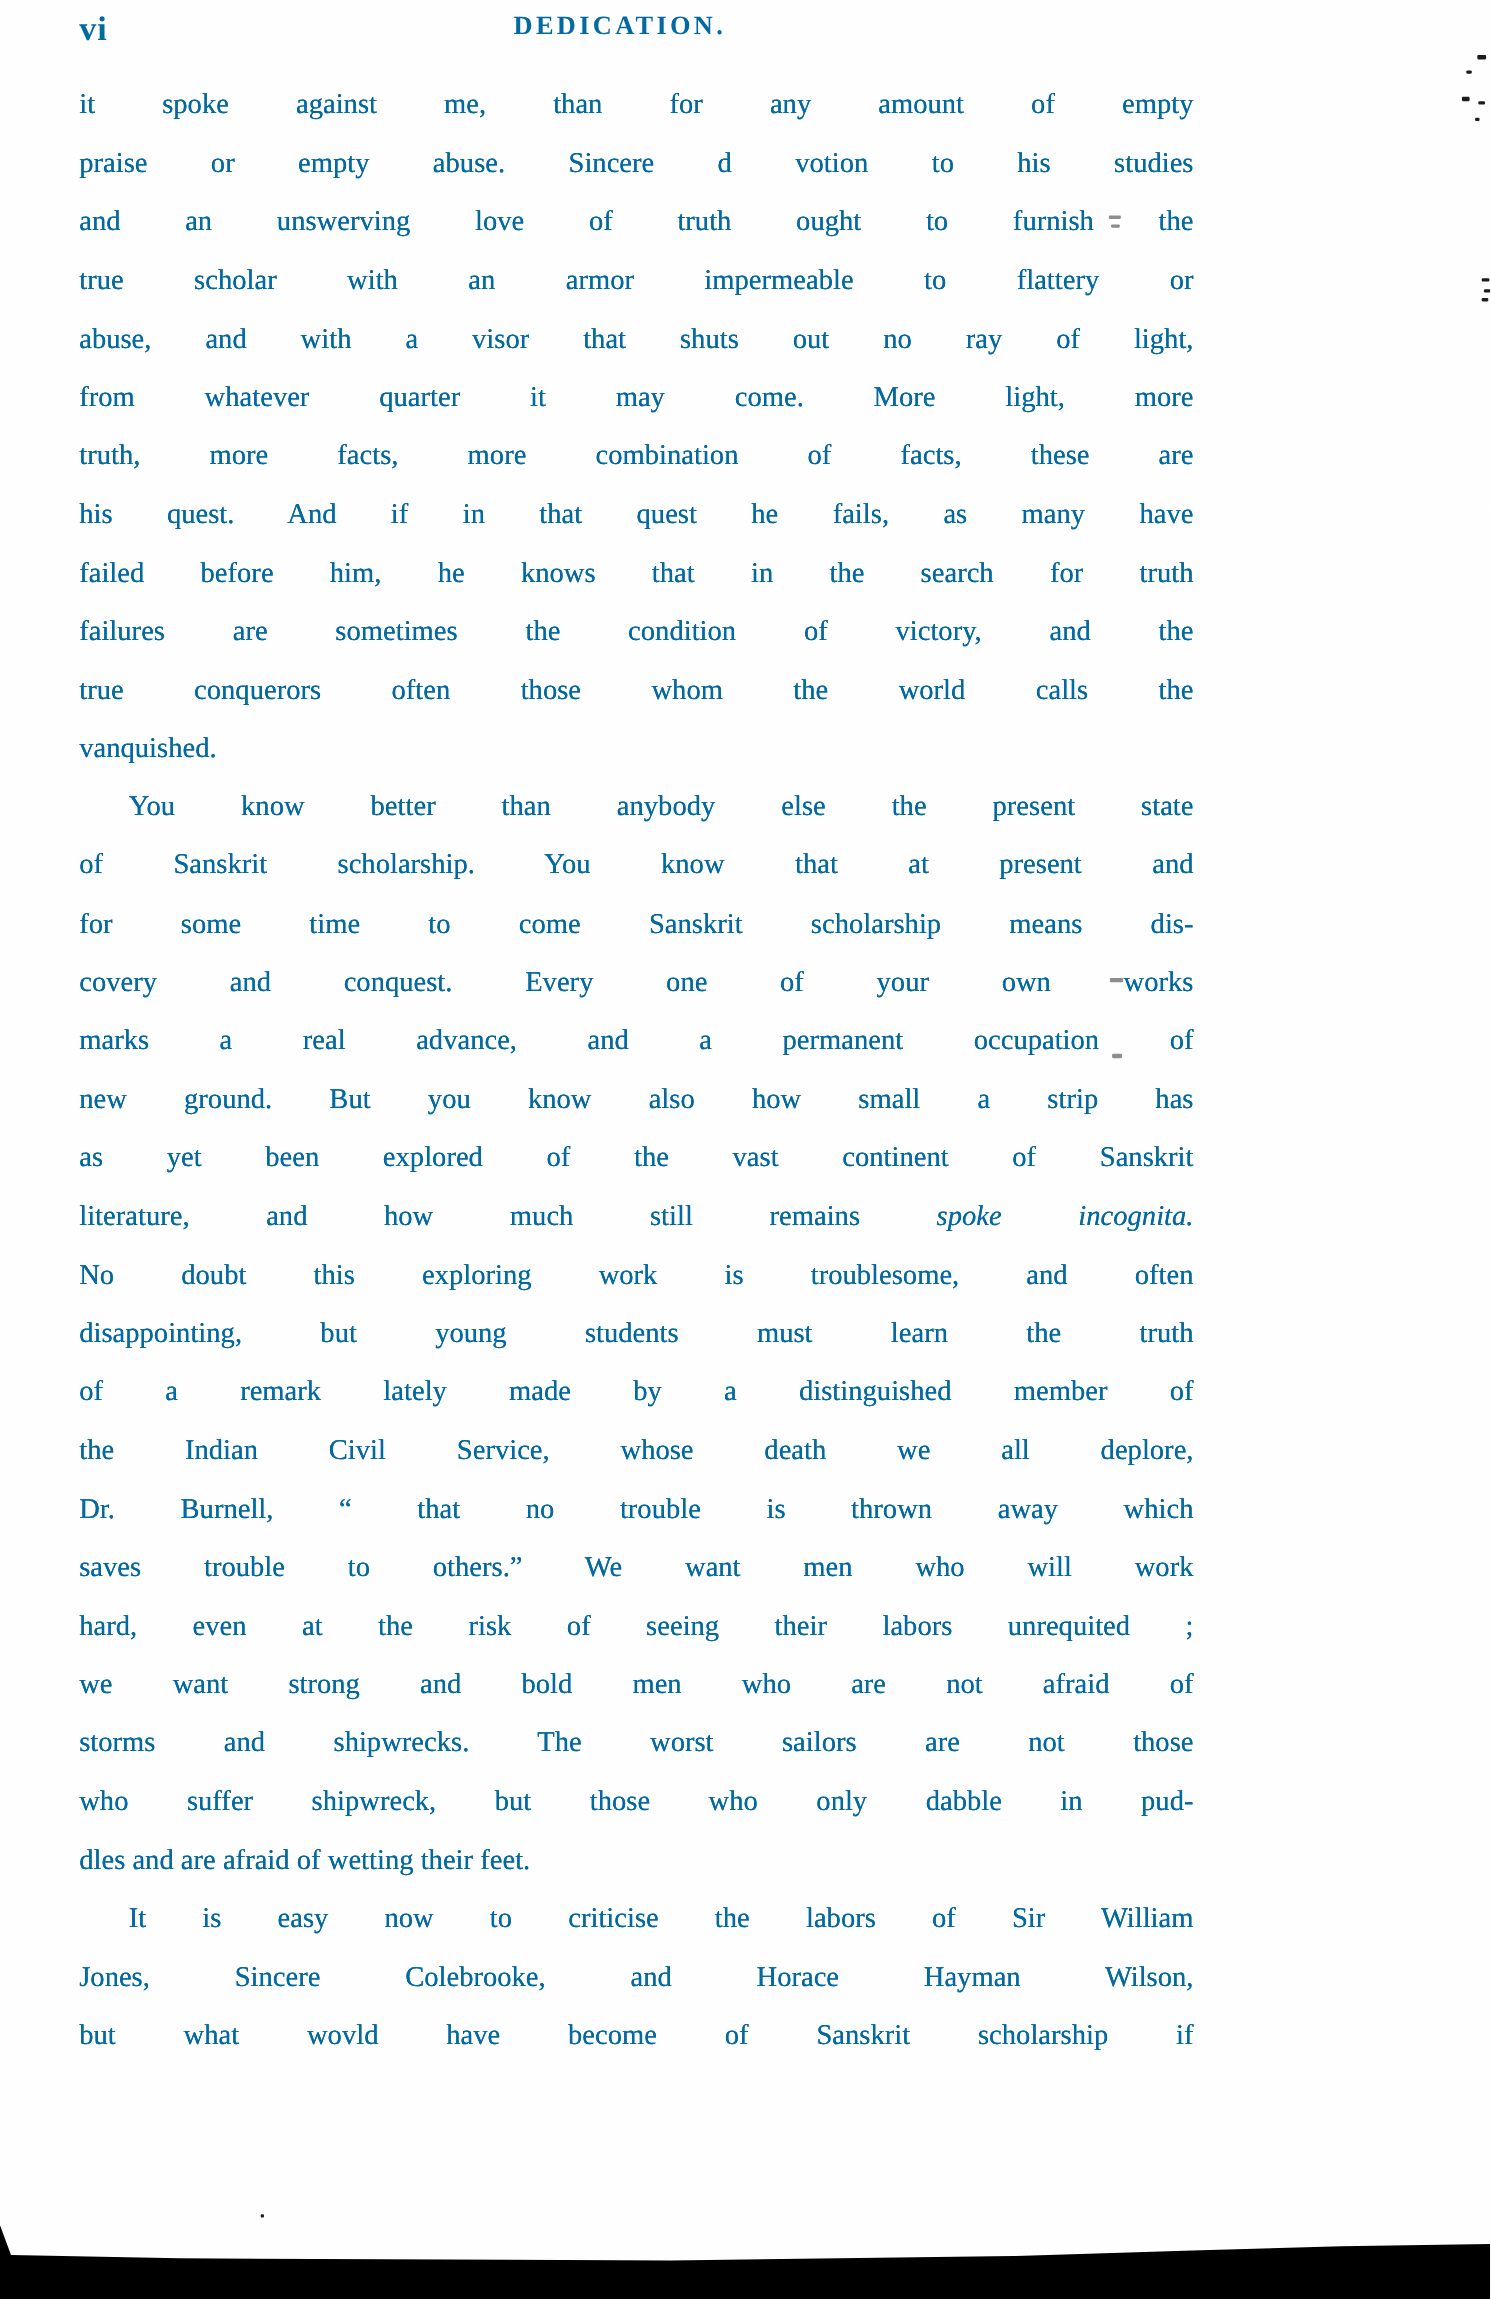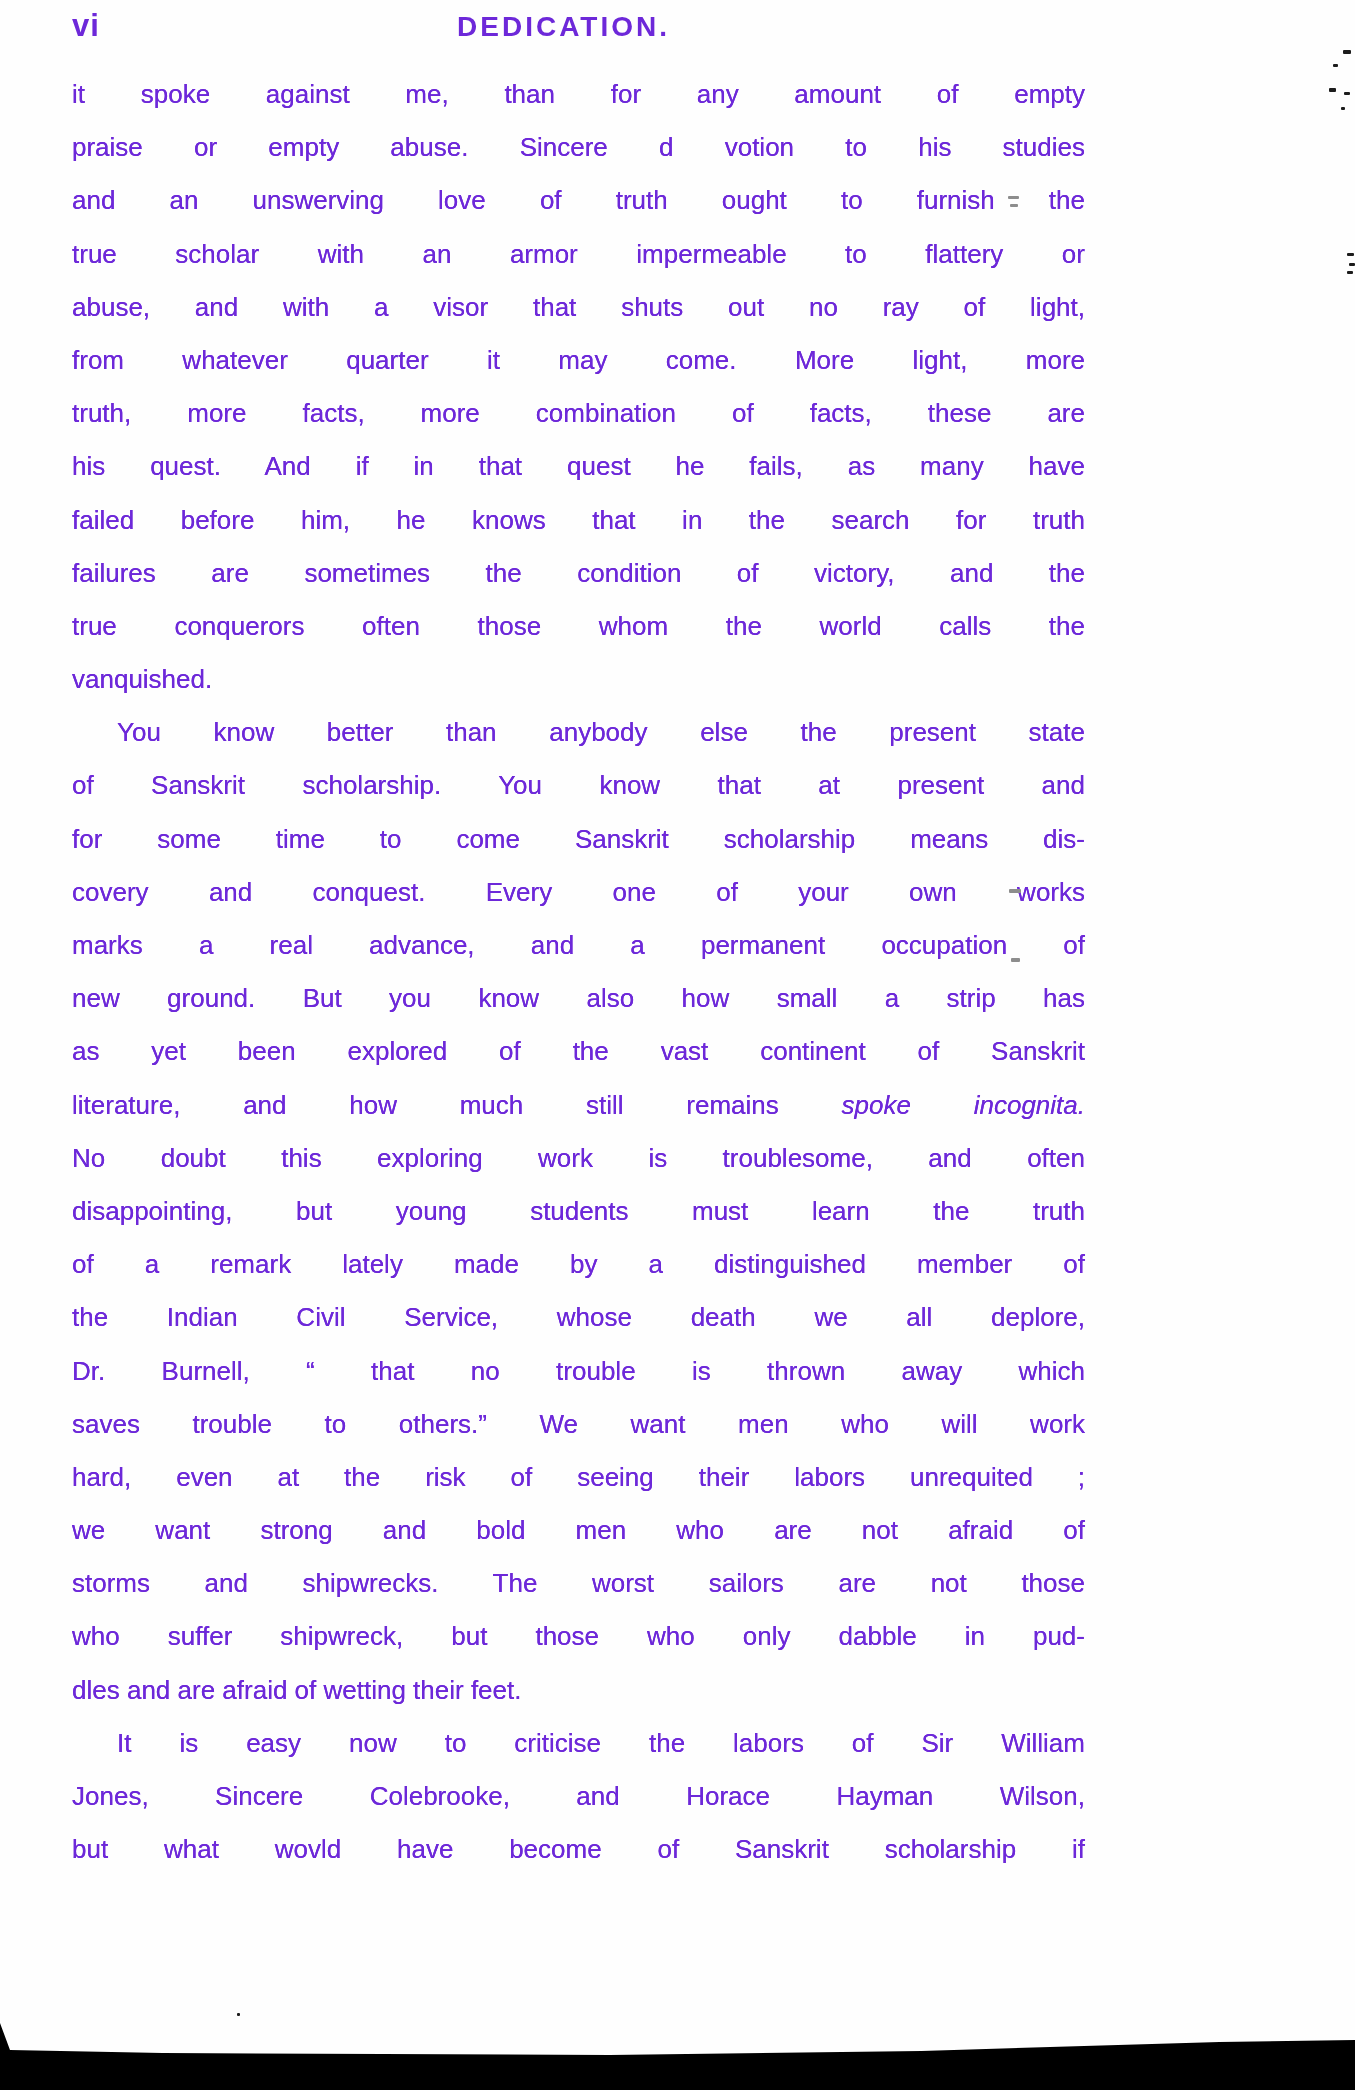--- a/index.html
+++ b/index.html
@@ -5,22 +5,22 @@
   html, body {
     margin: 0;
     padding: 0;
     background: #ffffff;
   }
   .scan-page {
     position: relative;
     width: 1355px;
     height: 2090px;
     background: #fefefe;
-    font-family: Liberation Sans, sans-serif;
-    color: #6d28d9;
+    font-family: Liberation Serif, serif;
+    color: #0369a1;
     overflow: hidden;
   }
   .header-row {
     position: absolute;
     top: 6px;
     left: 72px;
     width: 1013px;
     height: 48px;
   }
   .page-num {
@@ -30,21 +30,21 @@
     font-size: 31px;
     font-weight: 700;
     letter-spacing: 1px;
   }
   .header-title {
     position: absolute;
     left: 0;
     right: 30px;
     top: 5px;
     text-align: center;
-    font-size: 28px;
+    font-size: 24px;
     font-weight: 700;
     letter-spacing: 3px;
   }
   .body-text {
     position: absolute;
     top: 68px;
     left: 72px;
     width: 1013px;
     font-size: 26px;
     line-height: 53.2px;

